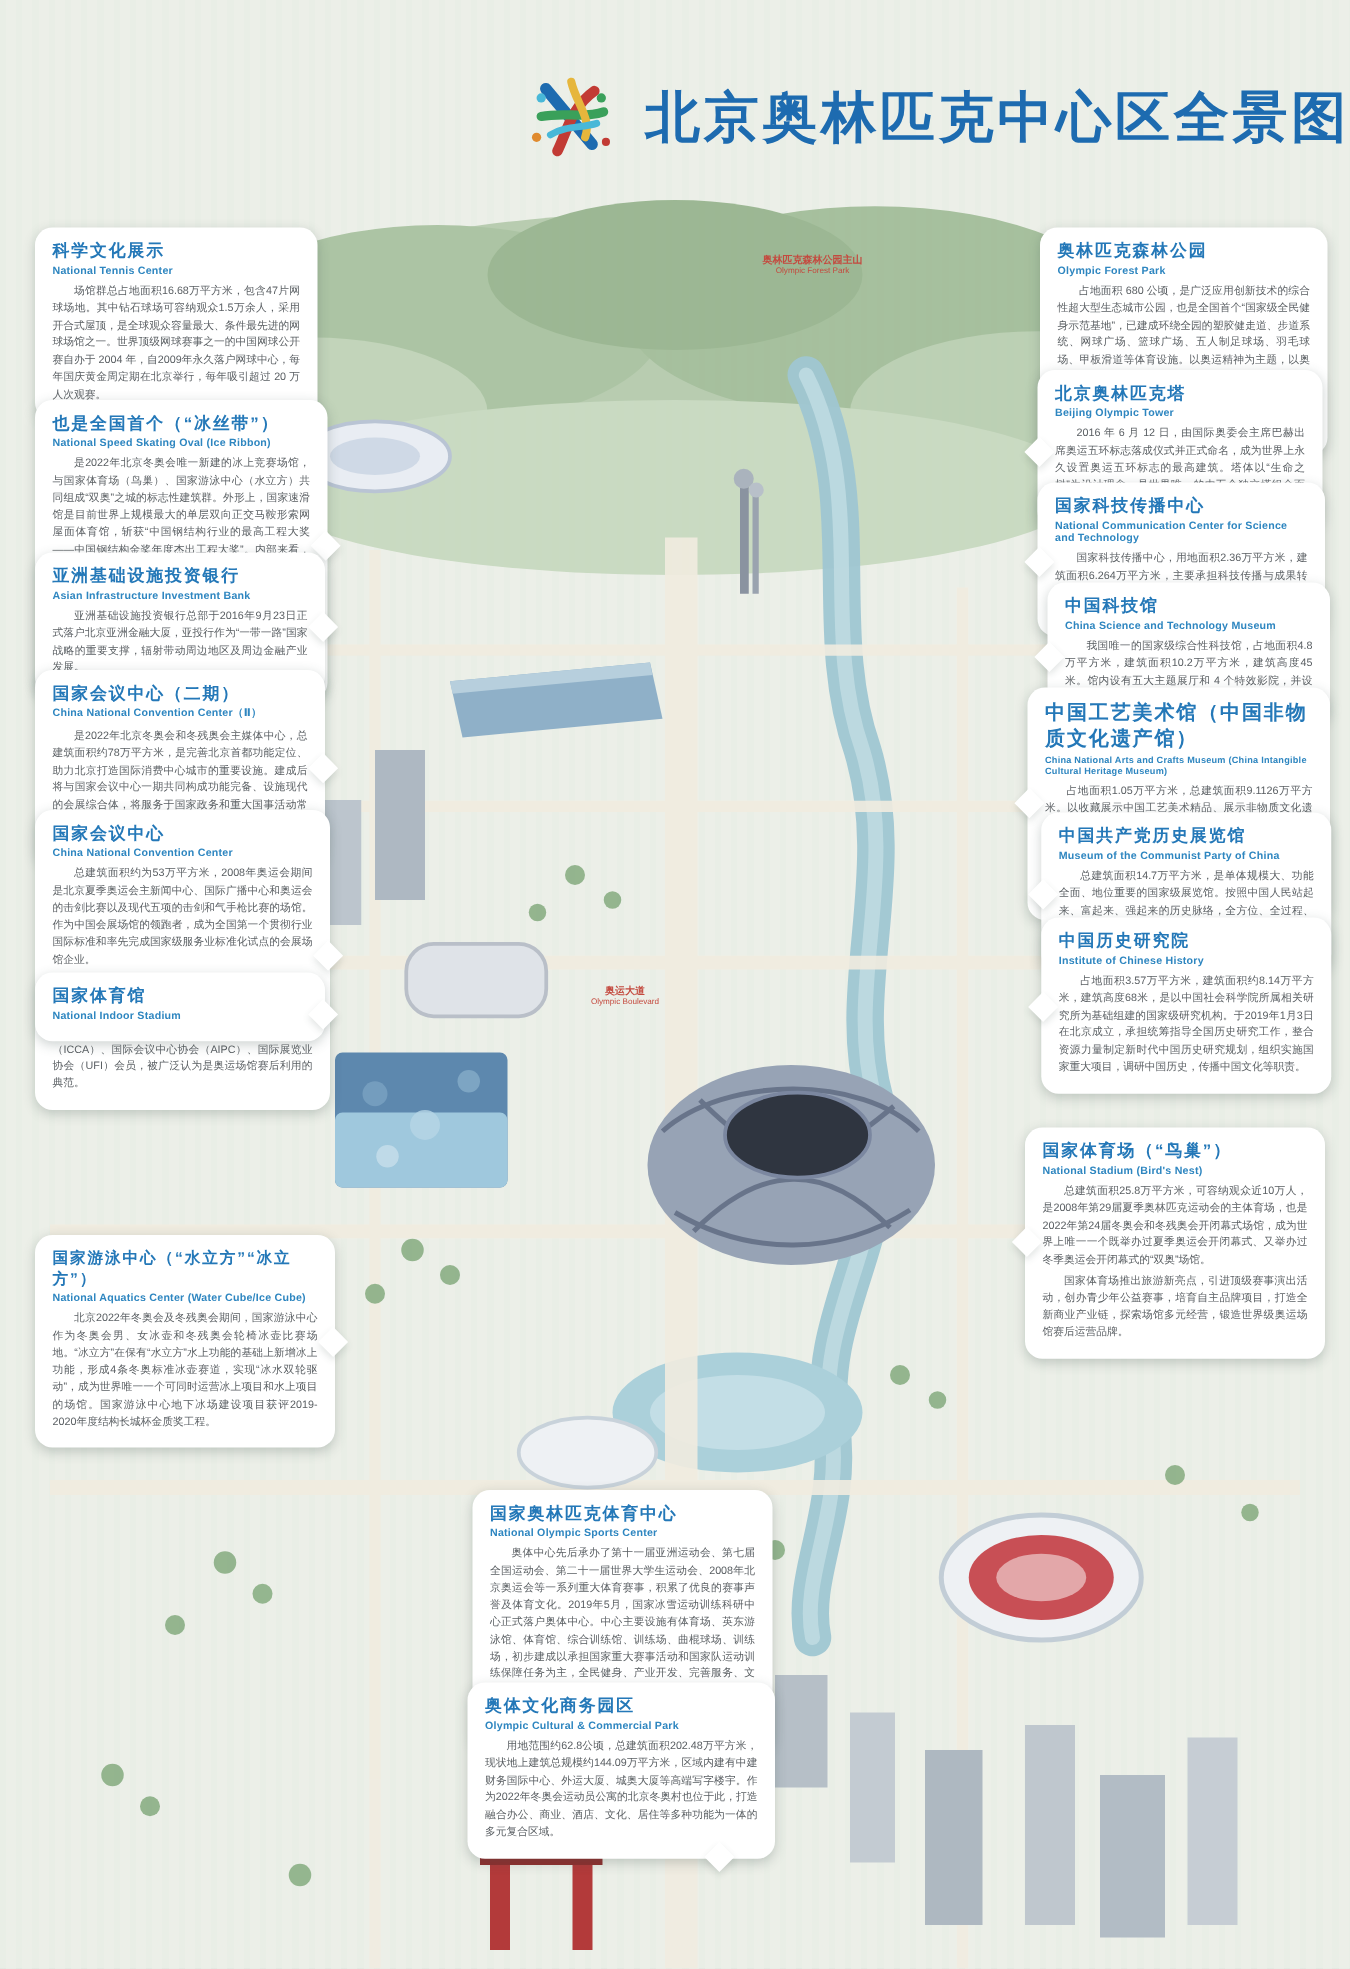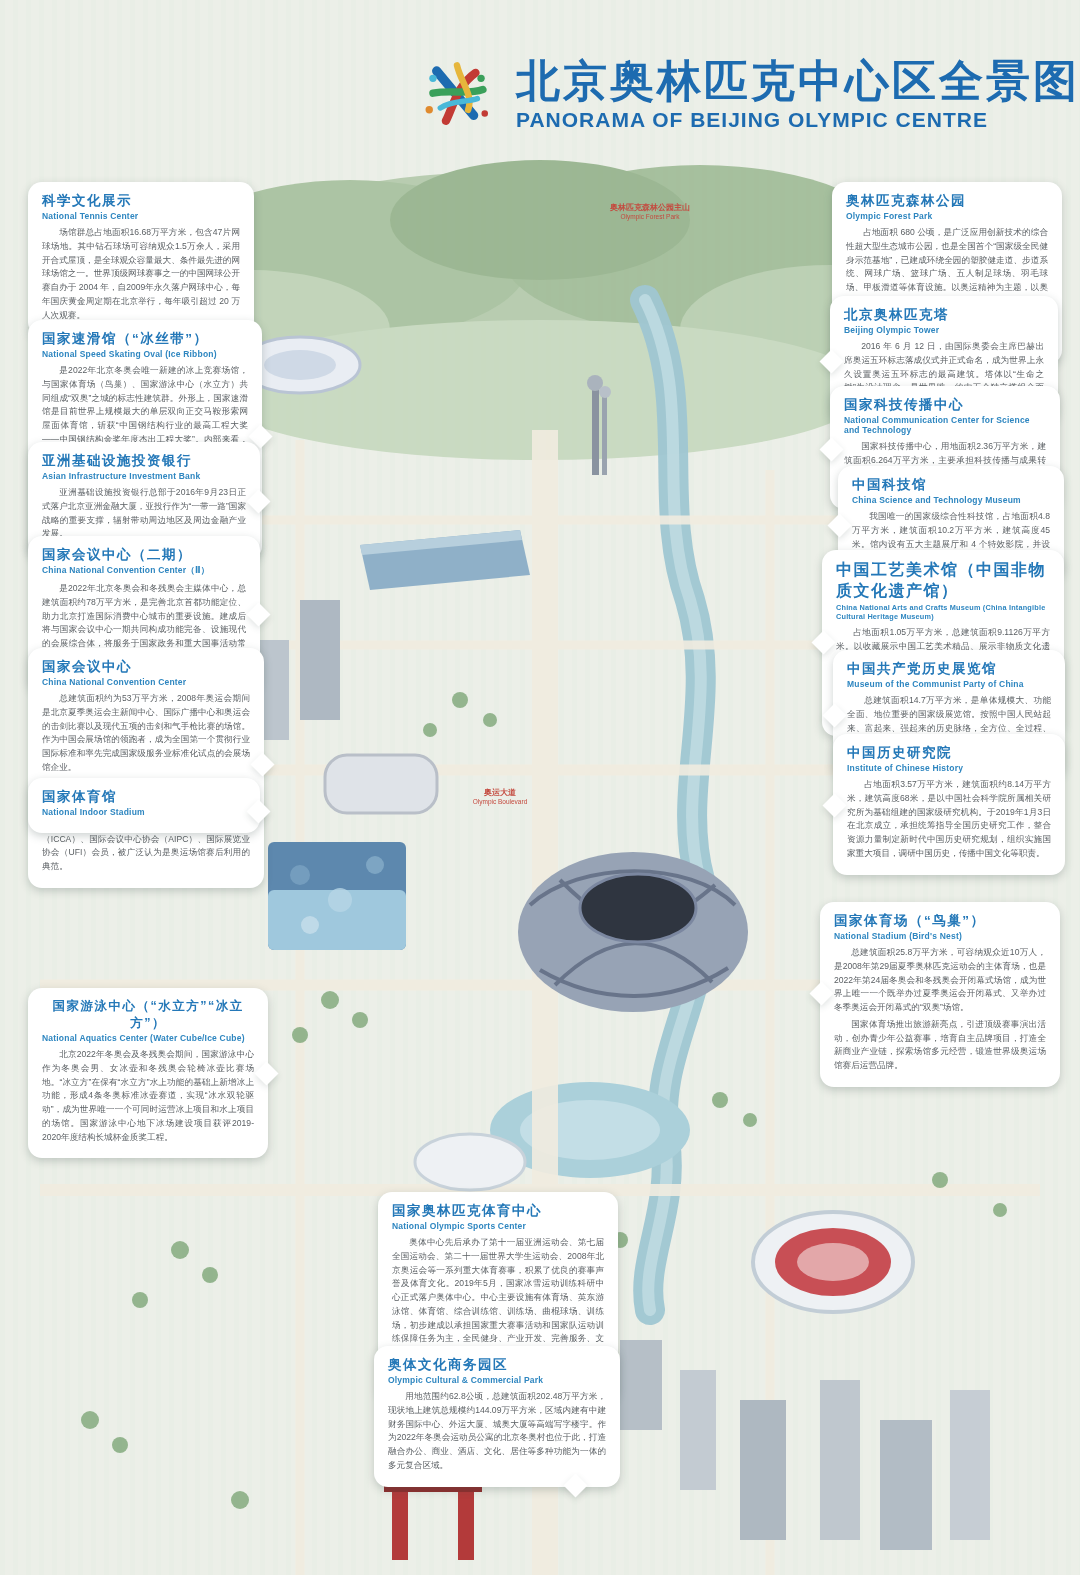--- a/index.html
+++ b/index.html
@@ -170,21 +170,20 @@
       <path d="M40 8 C44 26,58 40,52 56" stroke="#e6b63c" stroke-width="7" fill="none"></path>
       <path d="M22 54 C34 46,50 48,62 44" stroke="#49b8d8" stroke-width="6" fill="none"></path>
     </g>
     <circle cx="14" cy="22" r="4" fill="#49b8d8"></circle>
     <circle cx="66" cy="22" r="4" fill="#3aa05a"></circle>
     <circle cx="10" cy="56" r="4" fill="#e08a2e"></circle>
     <circle cx="70" cy="60" r="3.5" fill="#c23b34"></circle>
   </svg>
   <div class="title-block">
     <div class="title-zh">北京奥林匹克中心区全景图</div>
-    <div class="title-en">PANORAMA OF BEIJING OLYMPIC CENTRE</div>
   </div>
 </div>
 
 <div class="map-label" style="left:585px;top:203px;width:130px;">
   <div class="zh">奥林匹克森林公园主山</div>
   <div class="en">Olympic Forest Park</div>
 </div>
 <div class="map-label" style="left:455px;top:788px;width:90px;">
   <div class="zh">奥运大道</div>
   <div class="en">Olympic Boulevard</div>
@@ -199,21 +198,21 @@
 
 <div class="callout" style="left:832px;top:182px;width:202px;">
   <span class="tail tail-bl"></span>
   <h3>奥林匹克森林公园</h3>
   <div class="en">Olympic Forest Park</div>
   <p>占地面积 680 公顷，是广泛应用创新技术的综合性超大型生态城市公园，也是全国首个“国家级全民健身示范基地”，已建成环绕全园的塑胶健走道、步道系统、网球广场、篮球广场、五人制足球场、羽毛球场、甲板滑道等体育设施。以奥运精神为主题，以奥运文化与中国精神相融合的生态公园为依托，打造以青少年科普及爱国教育、生态涵养与观摩、文化演出与交流、休闲健身与体验为主要内容的国际化示范公园。</p>
 </div>
 
 <div class="callout" style="left:28px;top:320px;width:206px;">
   <span class="tail tail-r"></span>
-  <h3>国家速滑馆（“冰丝带”）</h3>
+  <h3>也是全国首个（“冰丝带”）</h3>
   <div class="en">National Speed Skating Oval (Ice Ribbon)</div>
   <p>是2022年北京冬奥会唯一新建的冰上竞赛场馆，与国家体育场（鸟巢）、国家游泳中心（水立方）共同组成“双奥”之城的标志性建筑群。外形上，国家速滑馆是目前世界上规模最大的单层双向正交马鞍形索网屋面体育馆，斩获“中国钢结构行业的最高工程大奖——中国钢结构金奖年度杰出工程大奖”。内部来看，国家速滑馆拥有亚洲最大的全冰面设计，冰面面积达1.2万平方米，可接待超过2000人同时开展冰球、速度滑冰、花样滑冰、冰壶等各种冰上运动。</p>
   <p>场馆在冬奥会时承担速度滑冰项目的比赛和训练，成为奥林匹克中心区中的新地标。赛后对市民开放，既为运动员提供训练场地，也能满足北京市民冰雪运动的需求。</p>
 </div>
 
 <div class="callout" style="left:830px;top:296px;width:200px;">
   <span class="tail tail-l"></span>
   <h3>北京奥林匹克塔</h3>
   <div class="en">Beijing Olympic Tower</div>
   <p>2016 年 6 月 12 日，由国际奥委会主席巴赫出席奥运五环标志落成仪式并正式命名，成为世界上永久设置奥运五环标志的最高建筑。塔体以“生命之树”为设计理念，是世界唯一的由五个独立塔组合而成。</p>
@@ -277,21 +276,21 @@
 </div>
 
 <div class="callout" style="left:28px;top:778px;width:204px;">
   <span class="tail tail-r"></span>
   <h3>国家体育馆</h3>
   <div class="en">National Indoor Stadium</div>
 </div>
 
 <div class="callout" style="left:28px;top:988px;width:212px;">
   <span class="tail tail-r"></span>
-  <h3 style="font-size:12.5px;text-align:center;">国家游泳中心（“水立方”“冰立方”）</h3>
+  <h3 style="font-size:12.5px;">国家游泳中心（“水立方”“冰立方”）</h3>
   <div class="en">National Aquatics Center (Water Cube/Ice Cube)</div>
   <p>北京2022年冬奥会及冬残奥会期间，国家游泳中心作为冬奥会男、女冰壶和冬残奥会轮椅冰壶比赛场地。“冰立方”在保有“水立方”水上功能的基础上新增冰上功能，形成4条冬奥标准冰壶赛道，实现“冰水双轮驱动”，成为世界唯一一个可同时运营冰上项目和水上项目的场馆。国家游泳中心地下冰场建设项目获评2019-2020年度结构长城杯金质奖工程。</p>
 </div>
 
 <div class="callout" style="left:820px;top:902px;width:212px;">
   <span class="tail tail-l"></span>
   <h3>国家体育场（“鸟巢”）</h3>
   <div class="en">National Stadium (Bird's Nest)</div>
   <p>总建筑面积25.8万平方米，可容纳观众近10万人，是2008年第29届夏季奥林匹克运动会的主体育场，也是2022年第24届冬奥会和冬残奥会开闭幕式场馆，成为世界上唯一一个既举办过夏季奥运会开闭幕式、又举办过冬季奥运会开闭幕式的“双奥”场馆。</p>
   <p>国家体育场推出旅游新亮点，引进顶级赛事演出活动，创办青少年公益赛事，培育自主品牌项目，打造全新商业产业链，探索场馆多元经营，锻造世界级奥运场馆赛后运营品牌。</p>

